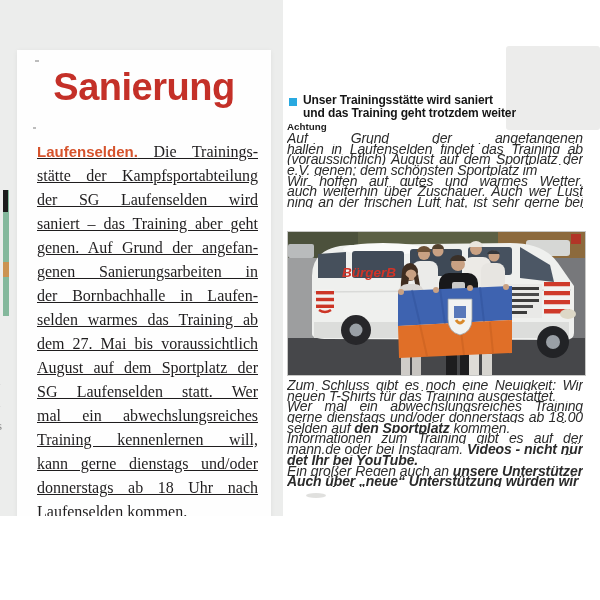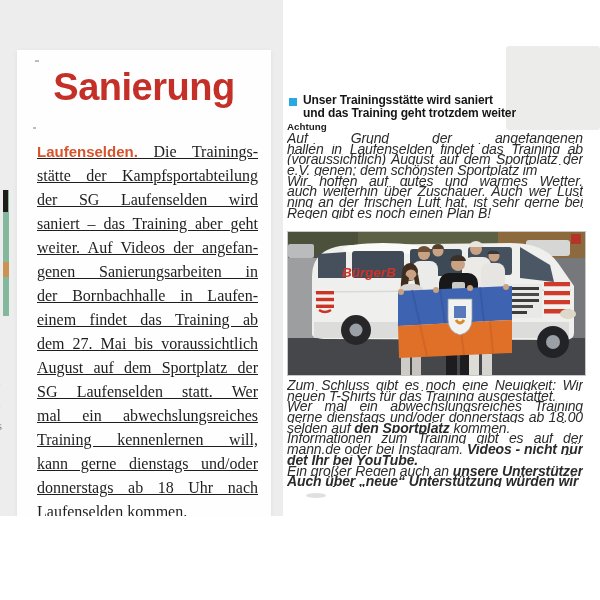--- a/index.html
+++ b/index.html
@@ -59,24 +59,24 @@
   <div class="speck" style="left:35px;top:60px;width:4px;height:2px"></div>
   <div class="speck" style="left:33px;top:127px;width:3px;height:2px"></div>
 
   <div class="headline">Sanierung</div>
 
   <div class="article">
     <div class="a-line"><span class="lead">Laufenselden.</span><span> Die Trainings-</span></div>
     <div class="a-line">stätte der Kampfsportabteilung</div>
     <div class="a-line">der SG Laufenselden wird</div>
     <div class="a-line">saniert – das Training aber geht</div>
-    <div class="a-line">weiter. Auf Videos der angefan-</div>
+    <div class="a-line">genen. Auf Grund der angefan-</div>
     <div class="a-line">genen Sanierungsarbeiten in</div>
     <div class="a-line">der Bornbachhalle in Laufen-</div>
-    <div class="a-line">einem findet das Training ab</div>
+    <div class="a-line">selden warmes das Training ab</div>
     <div class="a-line">dem 27. Mai bis voraussichtlich</div>
     <div class="a-line">August auf dem Sportplatz der</div>
     <div class="a-line">SG Laufenselden statt. Wer</div>
     <div class="a-line">mal ein abwechslungsreiches</div>
     <div class="a-line">Training kennenlernen will,</div>
     <div class="a-line">kann gerne dienstags und/oder</div>
     <div class="a-line">donnerstags ab 18 Uhr nach</div>
     <div class="a-line end">Laufenselden kommen.</div>
   </div>
 
@@ -90,21 +90,20 @@
   <div class="r-sub">Achtung</div>
 
   <div class="r-para1">
     <div class="r-line jl">Auf Grund der angefangenen Sanierungsarbeiten in der Bornbach-</div>
     <div class="r-line jl">hallen in Laufenselden findet das Training ab dem 27. Mai 2025 bis</div>
     <div class="r-line jl">(voraussichtlich) August auf dem Sportplatz der SG Laufenselden</div>
     <div class="r-line">e.V. genen; dem schönsten Sportplatz im Rheingau-Taunus-Kreis.</div>
     <div class="r-line jl">Wir hoffen auf gutes und warmes Wetter. Außerdem freuen wir uns</div>
     <div class="r-line jl">auch weiterhin über Zuschauer. Auch wer Lust an einem Probetrai-</div>
     <div class="r-line jl">ning an der frischen Luft hat, ist sehr gerne bei uns gesehen. Bei</div>
-    <div class="r-line">Regen gibt es noch einen Plan B!</div>
   </div>
 
   <div class="photo">
     <svg width="297" height="143" viewBox="0 0 297 143">
       <rect x="0" y="0" width="297" height="143" fill="#77787b"></rect>
       <g>
         <rect x="0" y="0" width="297" height="26" fill="#5c6045"></rect>
         <rect x="0" y="0" width="70" height="26" fill="#4c513c"></rect>
         <rect x="210" y="0" width="87" height="26" fill="#8c6a3d"></rect>
         <rect x="283" y="2" width="10" height="10" fill="#b23527"></rect>

